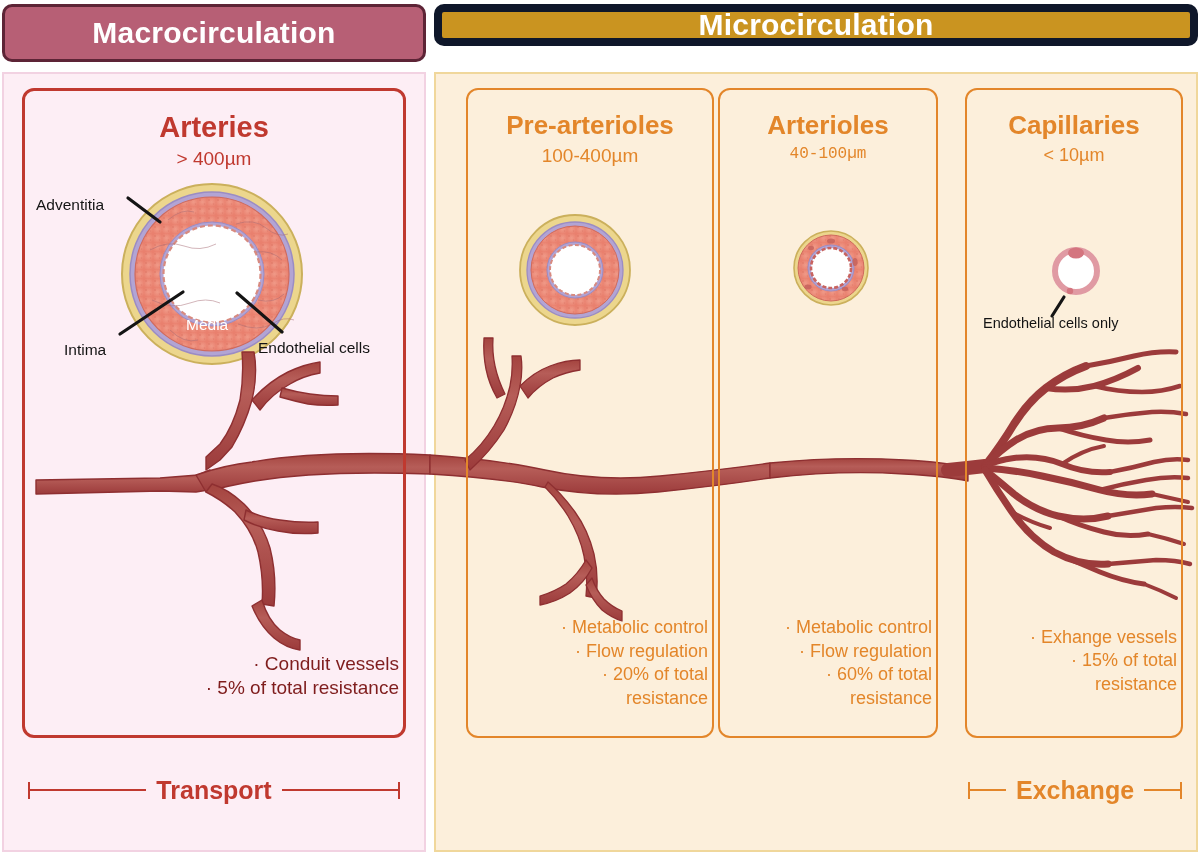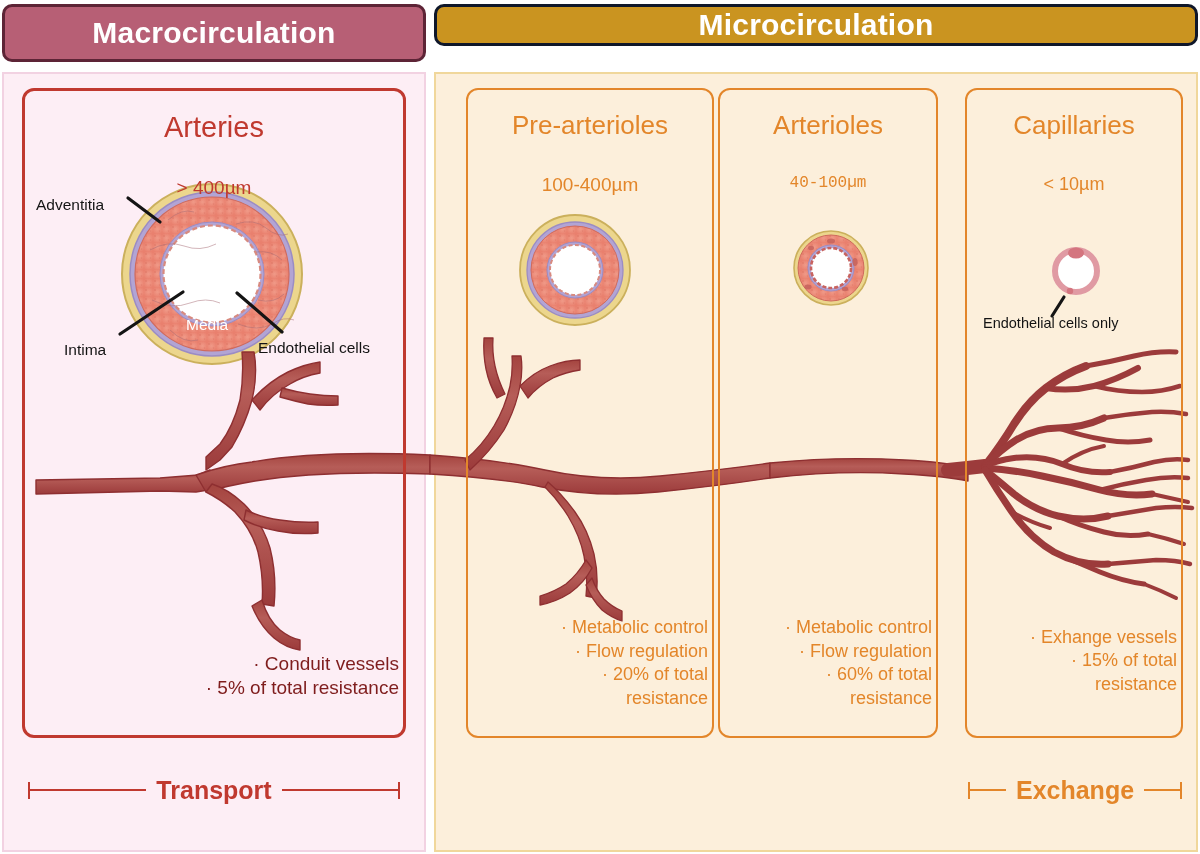--- a/index.html
+++ b/index.html
@@ -23,21 +23,21 @@
   }
   #banner-macro{
     left:2px;top:4px;width:424px;height:58px;
     background:#b75f75;
     border:3px solid #5d2436;
     font-size:30px;
   }
   #banner-micro{
     left:434px;top:4px;width:764px;height:42px;
     background:#ca9420;
-    border:3px solid #0f172a;
+    border:8px solid #0f172a;
     font-size:30px;
   }
 
   
   .section{
     position:absolute;
     box-sizing:border-box;
   }
   #section-macro{
     left:2px;top:72px;width:424px;height:780px;
@@ -71,26 +71,25 @@
     border:2.5px solid #e3862a;
   }
   #card-capillaries{
     left:965px;top:88px;width:218px;height:650px;
     border:2.5px solid #e3862a;
   }
 
   
   .card-title{
     position:absolute;left:0;right:0;text-align:center;
-    font-weight:normal;line-height:1;
+    font-weight:bold;line-height:1;
   }
   .card-sub{
     position:absolute;left:0;right:0;text-align:center;
     line-height:1;
-    margin-top:29px;
   }
   .red-t{color:#c0392f;}
   .or-t{color:#e3862a;}
 
   #t-arteries{top:22px;font-size:29px;}
   #s-arteries{top:58px;font-size:19px;}
   #t-prearterioles{top:22px;font-size:26px;}
   #s-prearterioles{top:56px;font-size:19px;}
   #t-arterioles{top:22px;font-size:26px;}
   #s-arterioles{top:56px;font-size:16px;font-family:Liberation Mono, monospace;}

